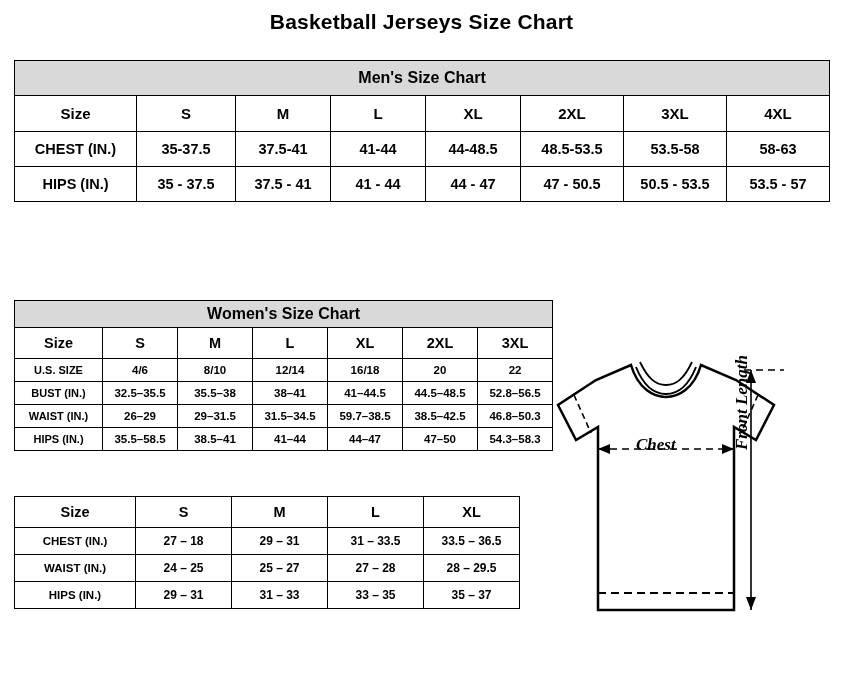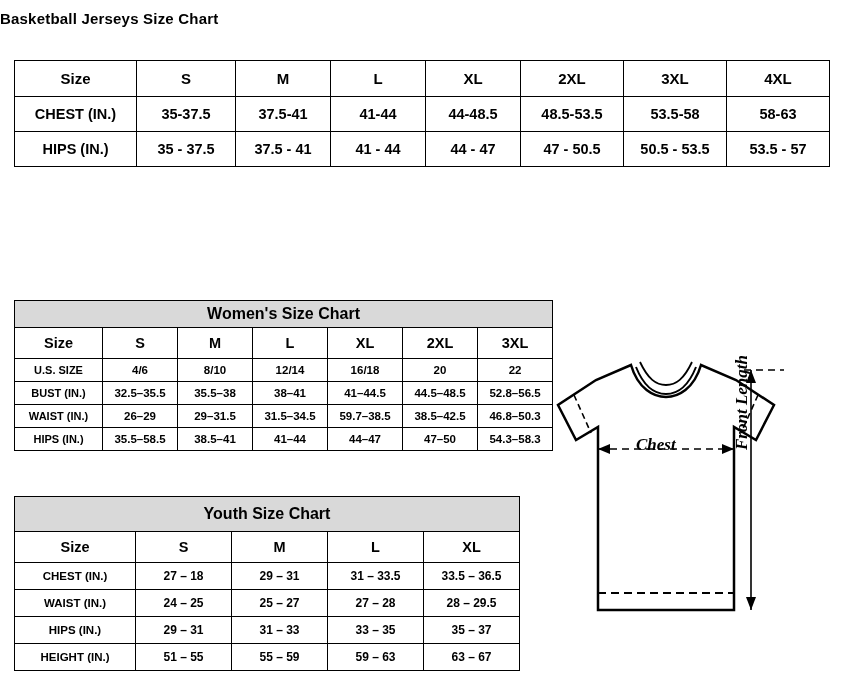--- a/index.html
+++ b/index.html
@@ -9,21 +9,22 @@
   }
   body {
     width: 843px;
     height: 679px;
     font-family: "Liberation Sans", sans-serif;
     color: #000000;
     position: relative;
     overflow: hidden;
   }
   #page-title {
-    font-size: 15px;
+    text-align: center;
+    font-size: 21px;
     font-weight: bold;
     margin: 10px 0 0 0;
     letter-spacing: 0.2px;
   }
   .chart-block {
     position: absolute;
   }
   table.size-table {
     border-collapse: collapse;
     table-layout: fixed;
@@ -115,20 +116,23 @@
       <col style="width:122px">
         <col style="width:99px">
         <col style="width:95px">
         <col style="width:95px">
       <col style="width:95px">
         <col style="width:103px">
         <col style="width:103px">
         <col style="width:103px">
     </colgroup>
     <tbody>
+      <tr>
+        <td class="chart-caption" colspan="8">Men's Size Chart</td>
+      </tr>
       <tr class="hdr-row">
         <td>Size</td>
         <td>S</td>
         <td>M</td>
         <td>L</td>
         <td>XL</td>
         <td>2XL</td>
         <td>3XL</td>
         <td>4XL</td>
       </tr>
@@ -223,23 +227,20 @@
 <div class="chart-block" id="youth-chart">
   <table class="size-table">
     <colgroup>
       <col style="width:121px">
         <col style="width:96px">
         <col style="width:96px">
         <col style="width:96px">
         <col style="width:96px">
     </colgroup>
     <tbody>
-      <tr>
-        <td class="chart-caption" colspan="5">Youth Size Chart</td>
-      </tr>
       <tr class="hdr-row">
         <td>Size</td>
         <td>S</td>
         <td>M</td>
         <td>L</td>
         <td>XL</td>
       </tr>
       <tr class="data-row">
         <td class="rowlabel">CHEST (IN.)</td>
         <td>27 – 18</td>
@@ -254,27 +255,20 @@
         <td>27 – 28</td>
         <td>28 – 29.5</td>
       </tr>
       <tr class="data-row">
         <td class="rowlabel">HIPS  (IN.)</td>
         <td>29 – 31</td>
         <td>31 – 33</td>
         <td>33 – 35</td>
         <td>35 – 37</td>
       </tr>
-      <tr class="data-row">
-        <td class="rowlabel">HEIGHT  (IN.)</td>
-        <td>51 – 55</td>
-        <td>55 – 59</td>
-        <td>59 – 63</td>
-        <td>63 – 67</td>
-      </tr>
     </tbody>
   </table>
 </div>
 
 <div id="shirt-diagram">
   <svg width="300" height="320" viewBox="0 0 300 320">
 
     <path d="M95 20 L60 35 L22 60 L40 95 L62 82 L62 265 L198 265 L198 82 L220 95 L238 60 L200 35 L165 20
              C158 44 142 52 130 52 C118 52 102 44 95 20 Z" fill="#ffffff" stroke="#000000" stroke-width="2.5"></path>
 

